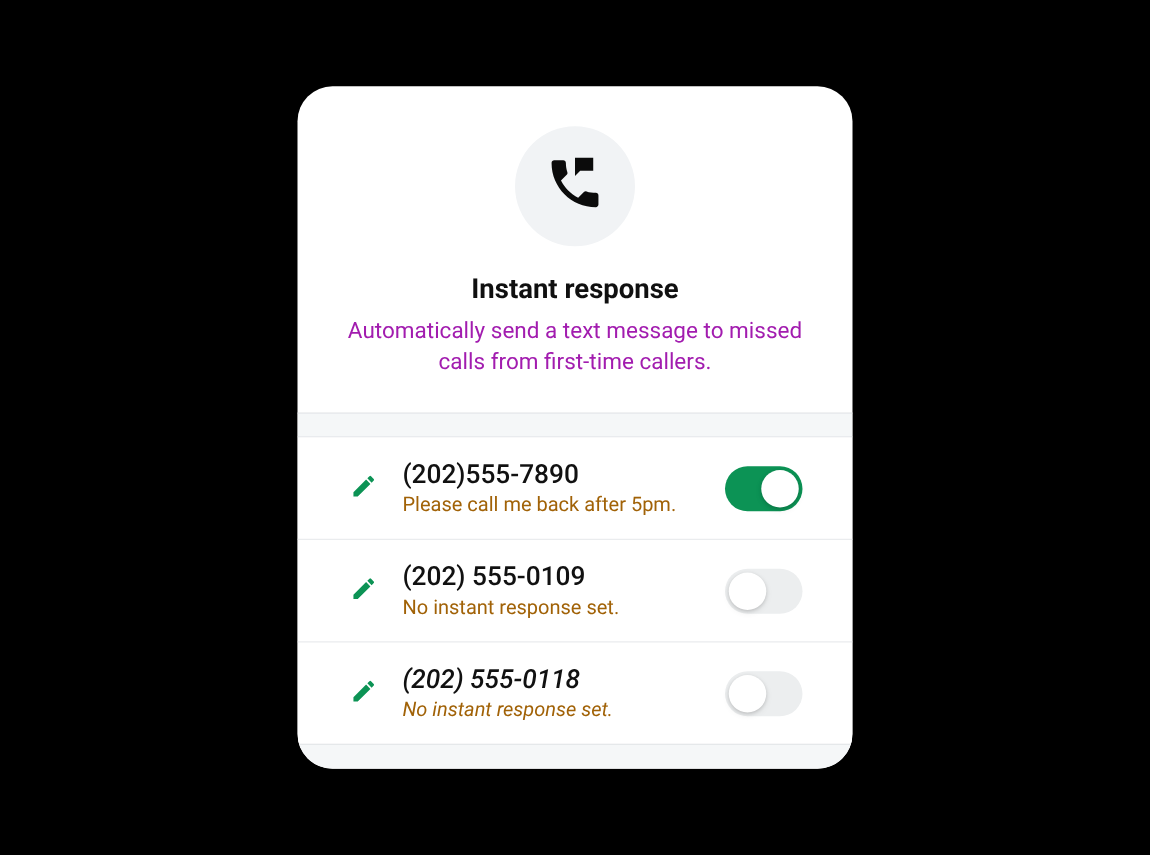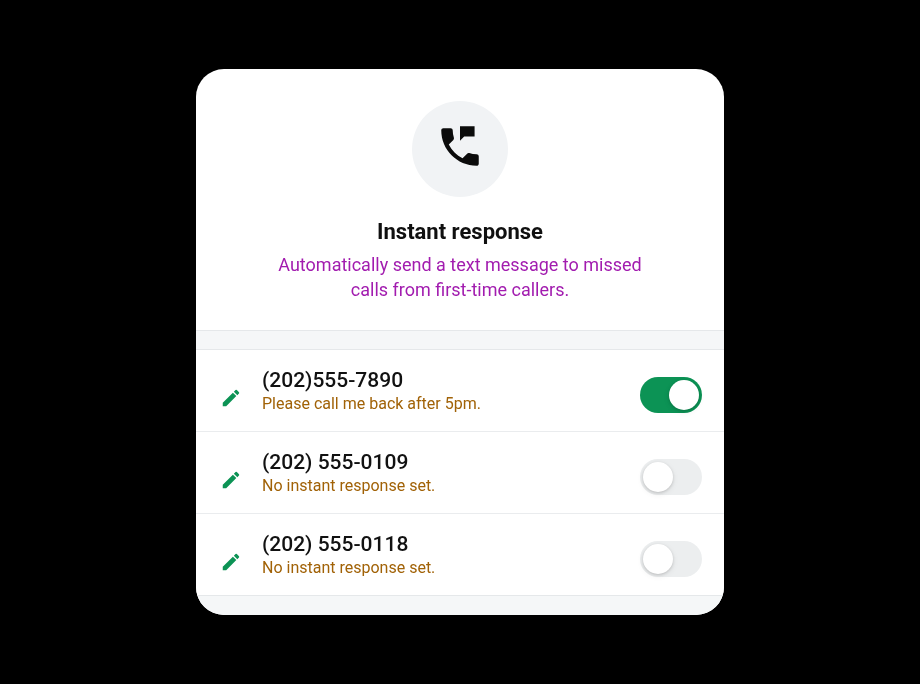--- a/index.html
+++ b/index.html
@@ -11,21 +11,21 @@
       font-family: -apple-system, BlinkMacSystemFont, "Segoe UI", Roboto, Helvetica, Arial, sans-serif;
       background: #000;
       width: 920px;
       height: 684px;
       display: flex;
       align-items: center;
       justify-content: center;
     }
     .card {
       background: #fff;
-      width: 528px;
+      width: 444px;
       border-radius: 28px;
       box-shadow: 0 12px 40px rgba(0,0,0,0.35);
       overflow: hidden;
     }
     .hero {
       display: flex;
       flex-direction: column;
       align-items: center;
       padding: 32px 40px 28px 40px;
       text-align: center;
@@ -60,26 +60,27 @@
       height: 20px;
       background: #F5F7F8;
       border-top: 1px solid #E5E8EA;
       border-bottom: 1px solid #E5E8EA;
     }
     .list {
       background: #fff;
     }
     .row {
       display: flex;
-      align-items: flex-end;
-      padding: 18px 22px;
+      align-items: center;
+      padding: 18px 40px;
       border-bottom: 1px solid #EAECEE;
     }
     .row:last-child {
       border-bottom: none;
+      font-style: italic;
     }
     .edit-icon {
       width: 26px;
       height: 26px;
       flex-shrink: 0;
       margin-right: 18px;
       display: flex;
       align-items: center;
       justify-content: center;
       cursor: pointer;

